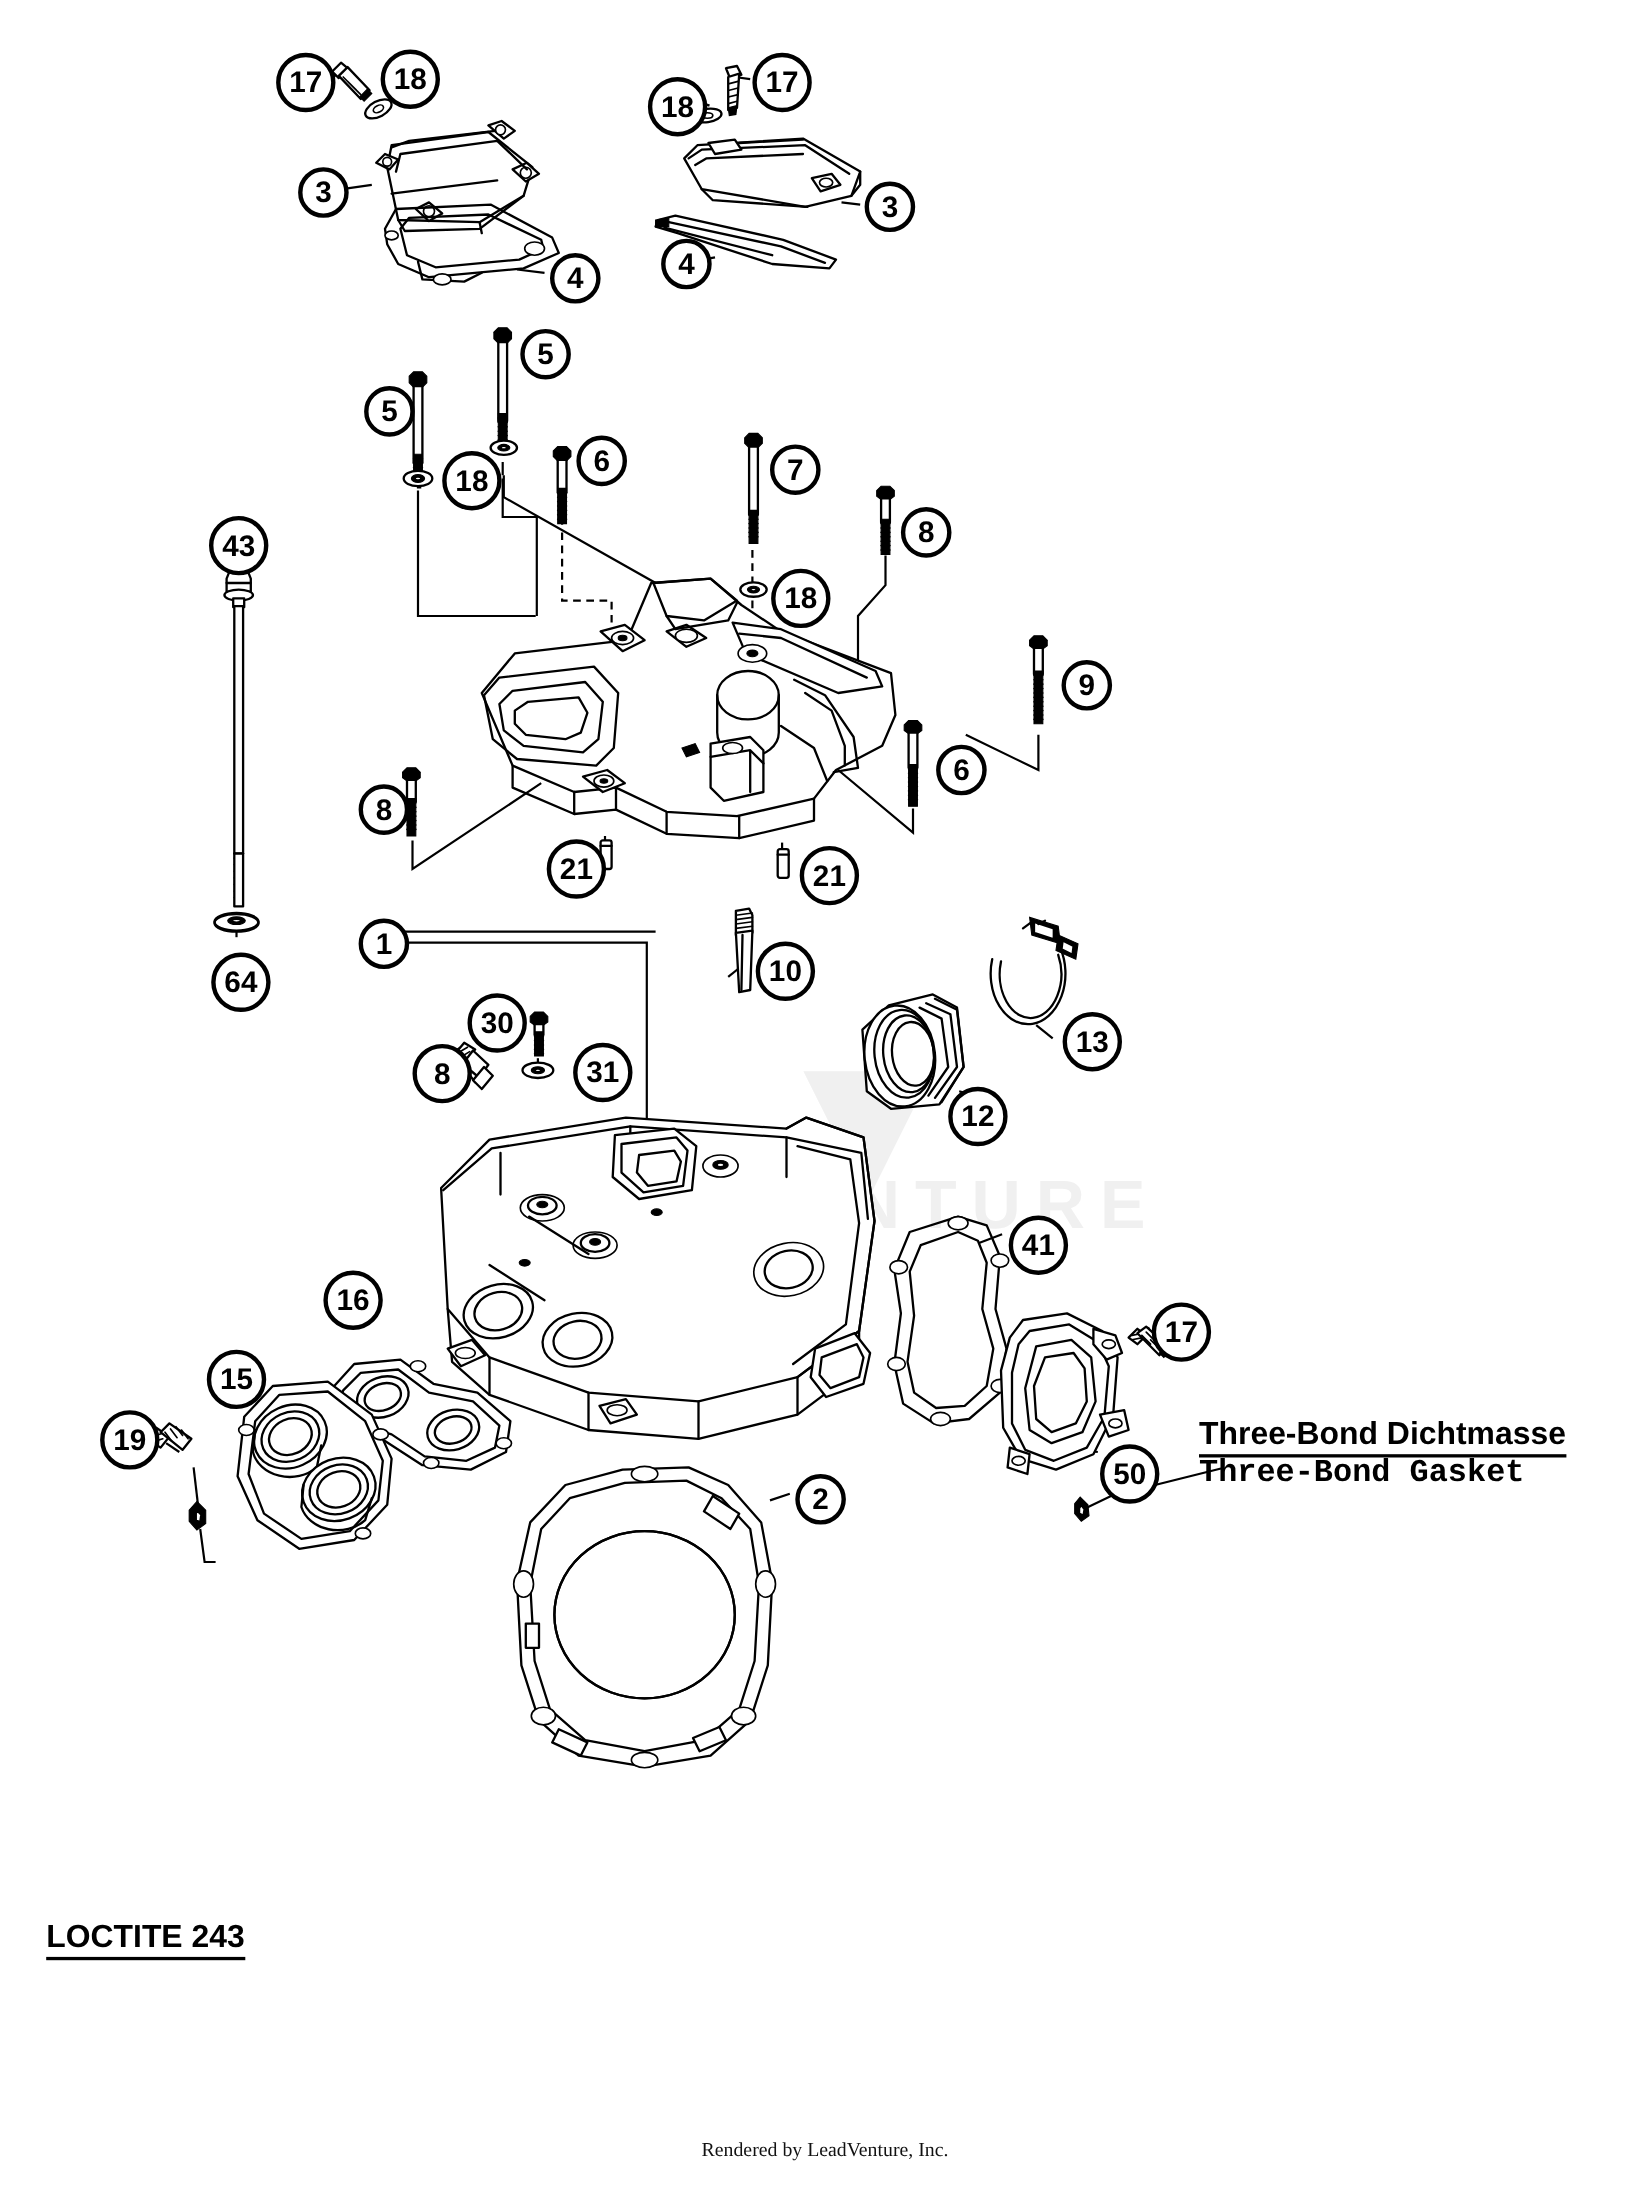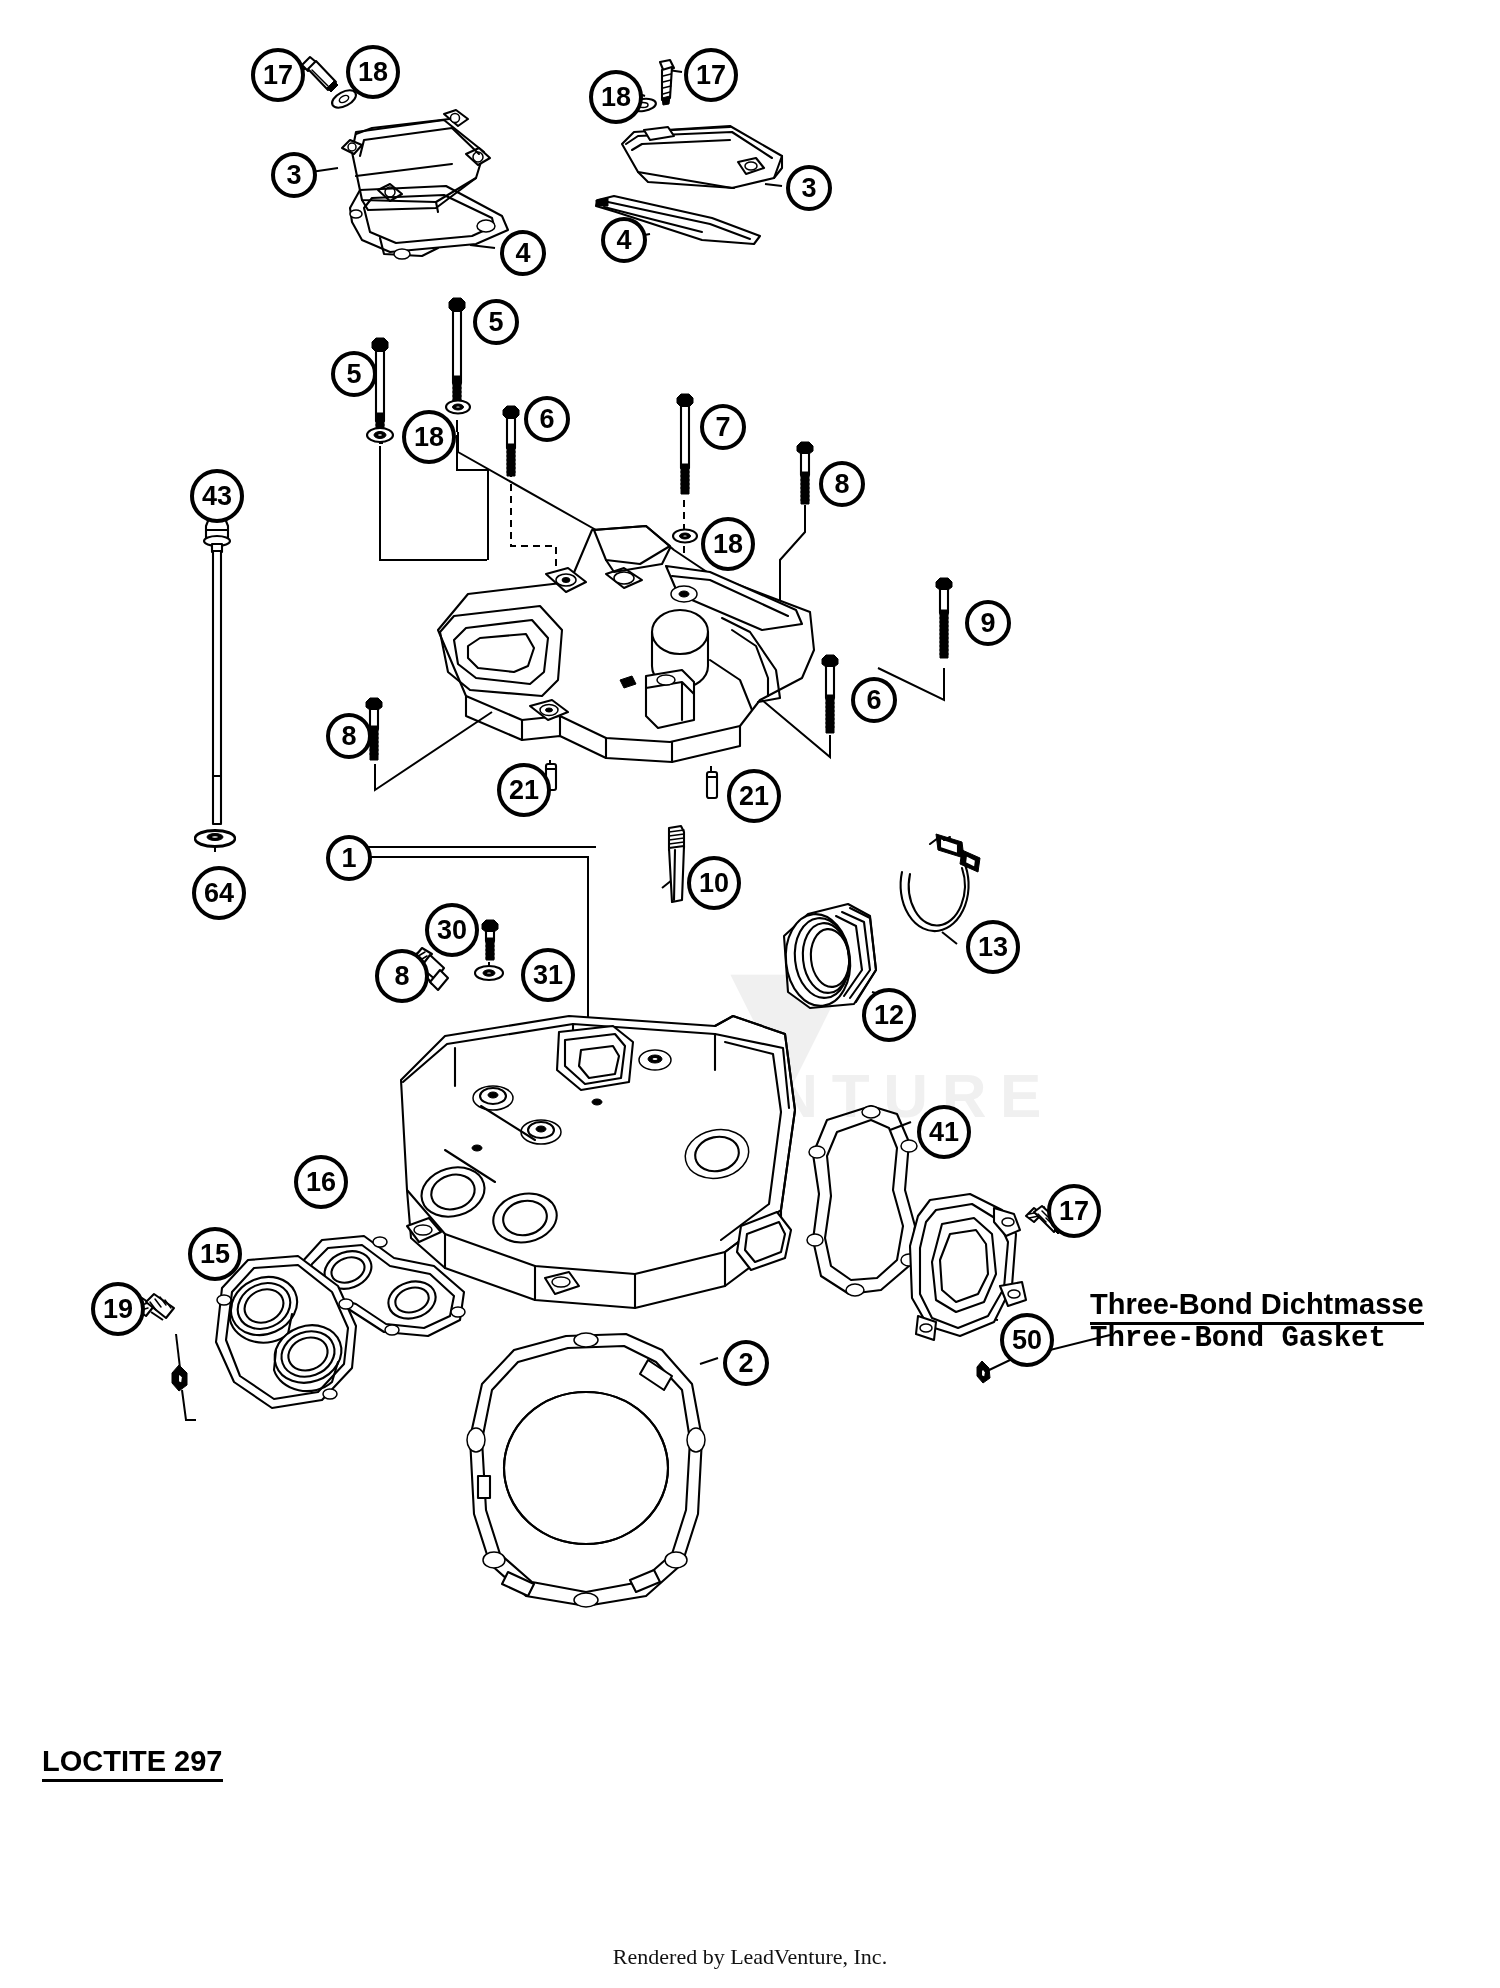--- a/index.html
+++ b/index.html
@@ -30,21 +30,21 @@
   .fl{fill:#fff;stroke:#000;stroke-width:2.1;stroke-linejoin:round;}
   .flT{fill:#fff;stroke:#000;stroke-width:1.5;stroke-linejoin:round;}
   .blk{fill:#000;stroke:#000;stroke-width:1;}
 
   
   .anno{position:absolute;font-family:"Liberation Sans",sans-serif;
         font-weight:bold;font-size:29px;white-space:nowrap;z-index:45;}
   .anno.ul{border-bottom:3px solid #000;padding-bottom:1px;}
 
   .footer{position:absolute;left:0;right:0;top:1944px;text-align:center;
-          font-family:"Liberation Serif",serif;font-size:22px;color:#111;z-index:50;}
+          font-family:"Liberation Serif",serif;font-size:18px;color:#111;z-index:50;}
 </style>
 </head>
 <body>
 
 <div id="sheet">
 
   <div class="wm wm-mark">▼</div>
   <div class="wm wm-text">LEADVENTURE</div>
 
   <svg class="leaders" viewBox="0 0 1500 1988">
@@ -569,17 +569,17 @@
       <div class="cal w2" style="left: 1047px; top: 1184px;">17</div>
       <div class="cal w2" style="left: 294px; top: 1155px;">16</div>
       <div class="cal w2" style="left: 188px; top: 1227px;">15</div>
       <div class="cal w2" style="left: 91px; top: 1282px;">19</div>
       <div class="cal w2" style="left: 1000px; top: 1313px;">50</div>
       <div class="cal w1" style="left: 723px; top: 1340px;">2</div>
     </div>
 
   <div class="anno ul" style="left:1090px;top:1288px;">Three-Bond Dichtmasse</div>
   <div class="anno" style="left:1090px;top:1322px;font-family:Liberation Mono, monospace;">Three-Bond Gasket</div>
-  <div class="anno ul" style="left:42px;top:1745px;">LOCTITE 297</div>
+  <div class="anno ul" style="left:42px;top:1745px;">LOCTITE 243</div>
 
   <div class="footer">Rendered by LeadVenture, Inc.</div>
 
 </div>
 
 </body></html>

